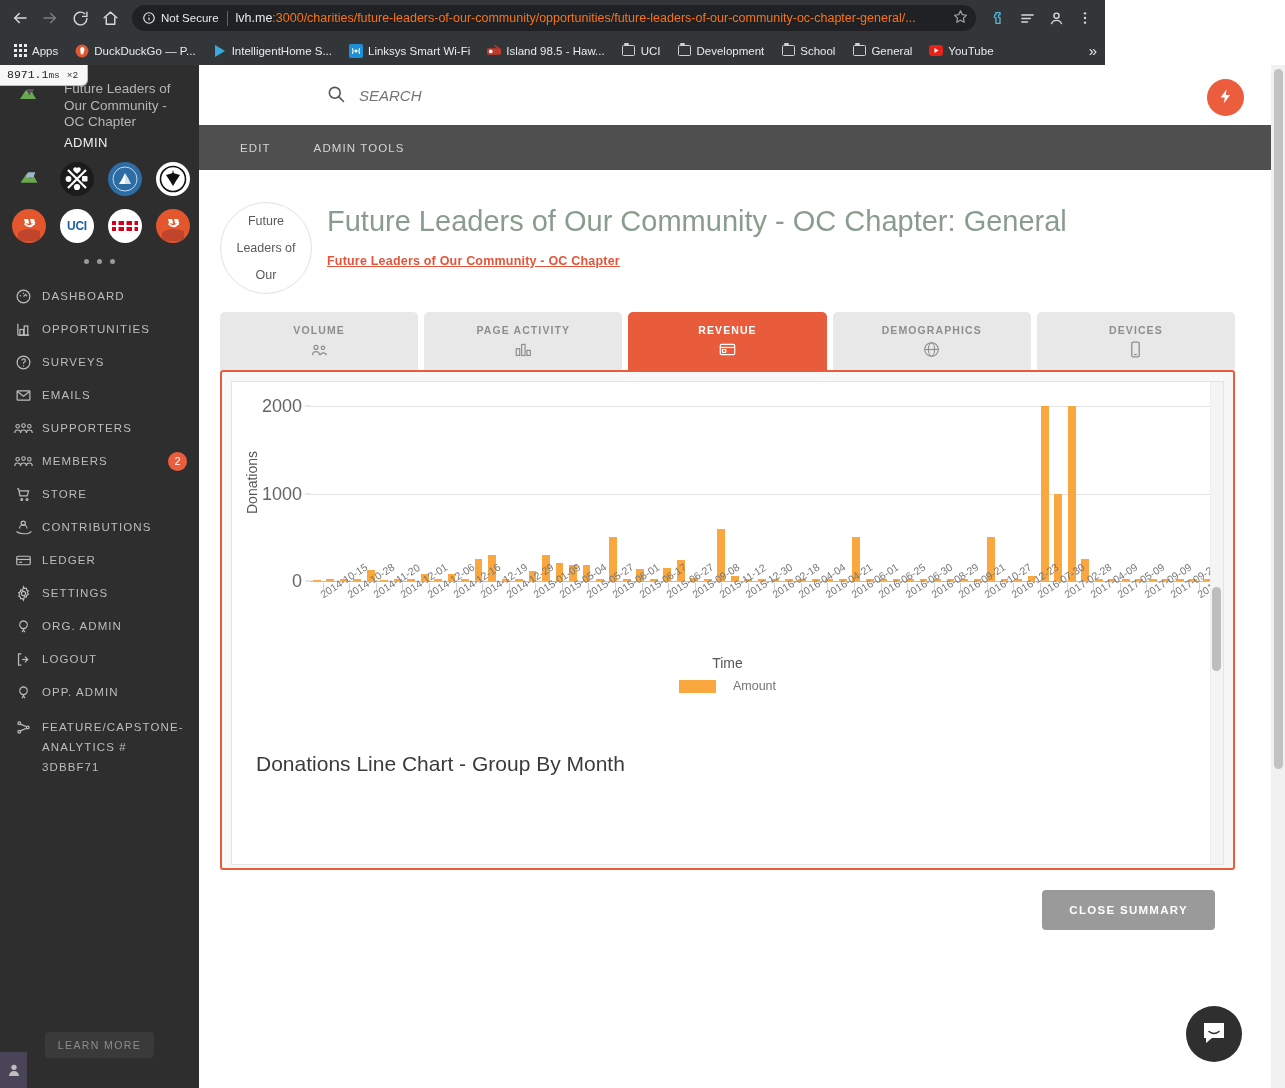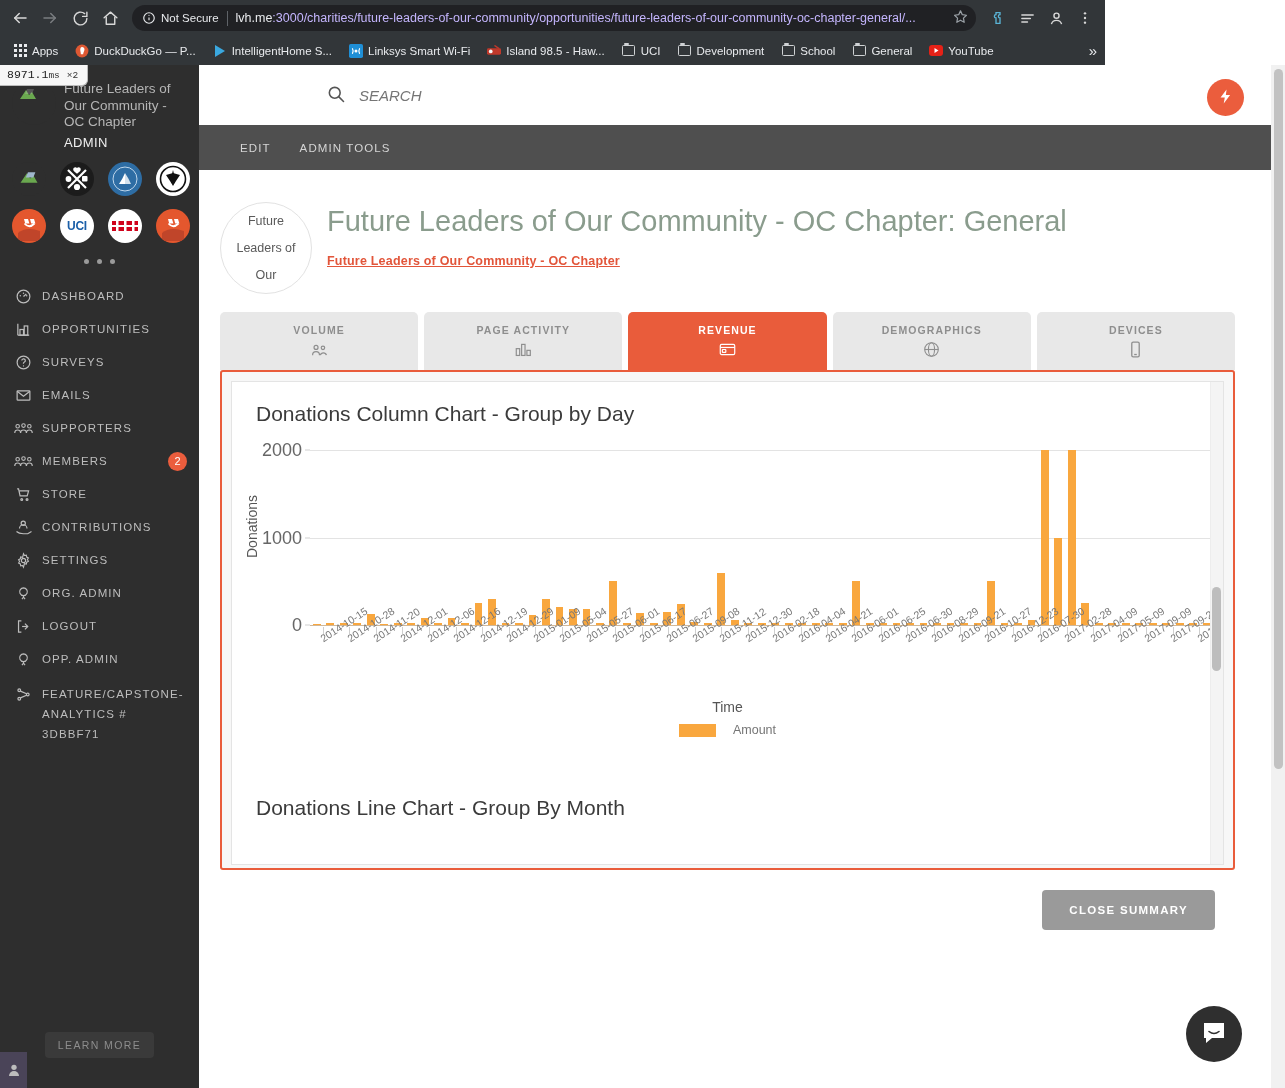--- a/index.html
+++ b/index.html
@@ -28,21 +28,21 @@
     margin: 0 6px; overflow: hidden; min-width: 0;
   }
   #not-secure-wrap { display: flex; align-items: center; gap: 5px; flex: 0 0 auto; }
   #not-secure-text { color: #e8eaed; font-size: 11.5px; white-space: nowrap; }
   .omni-sep { width: 1px; height: 15px; background: #5f6368; margin: 0 8px; flex: 0 0 auto; }
   #url-text {
     font-size: 12.5px; white-space: nowrap; overflow: hidden;
     text-overflow: ellipsis; min-width: 0; flex: 1 1 auto;
   }
   #url-text .host { color: #e8eaed; }
-  #url-text .path { color: #c4b5fd; }
+  #url-text .path { color: #f97316; }
   .omni-icon { flex: 0 0 auto; color: #9aa0a6; margin-left: 6px; }
   #toolbar-right { display: flex; align-items: center; gap: 1px; flex: 0 0 auto; }
 
   #bookmarks-bar {
     height: 29px; display: flex; align-items: center;
     padding: 0 6px; gap: 3px; background: #323639; position: relative;
   }
   .bm {
     display: flex; align-items: center; gap: 5px; padding: 3px 7px;
     border-radius: 4px; color: #e8eaed; font-size: 11.5px; white-space: nowrap;
@@ -151,21 +151,21 @@
     font-family: "Liberation Sans", sans-serif;
   }
   #bolt-btn {
     position: absolute; right: 27px; top: 14px; width: 37px; height: 37px;
     background: #eb5d3d; border-radius: 50%; display: flex;
     align-items: center; justify-content: center;
   }
 
   #adminbar {
     height: 45px; background: #4f4f4f; display: flex; align-items: center;
-    padding-left: 41px; gap: 29px;
+    padding-left: 41px; gap: 43px;
   }
   .adminbar-link { color: #d5d5d5; font-size: 11.5px; letter-spacing: 1.1px; }
 
   #content { padding: 26px 36px 0 21px; position: relative; }
 
   #page-head { display: flex; gap: 10px; }
   #head-avatar {
     width: 92px; height: 92px; border-radius: 50%; border: 1px solid #e2e2e2;
     flex: 0 0 auto; margin-top: 6px; overflow: hidden; display: flex;
     align-items: center; justify-content: center; text-align: center;
@@ -618,20 +618,30 @@
             <svg width="18" height="16" viewBox="0 0 24 20" fill="none" stroke="#bdbdbd" stroke-width="1.6">
               <circle cx="11" cy="5" r="2.8"></circle>
               <path d="M6 12a5 5 0 0 1 10 0"></path>
               <path d="M2 16c2.5 2.4 6 3 9 3h6l5-3"></path>
             </svg>
           </span>
         <span class="nav-label">CONTRIBUTIONS</span>
       </div>
       <div class="nav-item">
         <span class="nav-ico">
+            <svg width="17" height="17" viewBox="0 0 24 24" fill="none" stroke="#bdbdbd" stroke-width="1.7">
+              <rect x="2.5" y="6" width="19" height="12" rx="1.6"></rect>
+              <line x1="2.5" y1="10.5" x2="21.5" y2="10.5"></line>
+              <line x1="6" y1="14.5" x2="10" y2="14.5"></line>
+            </svg>
+          </span>
+        <span class="nav-label">LEDGER</span>
+      </div>
+      <div class="nav-item">
+        <span class="nav-ico">
             <svg width="17" height="17" viewBox="0 0 24 24" fill="none" stroke="#bdbdbd" stroke-width="1.6">
               <circle cx="12" cy="12" r="3"></circle>
               <path d="M12 2.5l1.3 2.4 2.7-.5.5 2.7 2.4 1.3-1.4 2.3 1.4 2.3-2.4 1.3-.5 2.7-2.7-.5L12 21.5l-1.3-2.4-2.7.5-.5-2.7-2.4-1.3 1.4-2.3-1.4-2.3 2.4-1.3.5-2.7 2.7.5z"></path>
             </svg>
           </span>
         <span class="nav-label">SETTINGS</span>
       </div>
       <div class="nav-item">
         <span class="nav-ico">
             <svg width="17" height="17" viewBox="0 0 24 24" fill="none" stroke="#bdbdbd" stroke-width="1.6">
@@ -765,21 +775,20 @@
                 <rect x="3" y="1" width="8" height="16" rx="1.5"></rect>
                 <line x1="5.6" y1="14.4" x2="8.4" y2="14.4"></line>
               </svg>
             </span>
         </div>
       </div>
 
       <div id="panel">
         <div id="panel-inner">
 
-          <div class="card-title">Donations Column Chart - Group by Day</div>
 
           <div id="chart-area">
             <div id="y-axis-title">Donations</div>
             <div id="plot">
               <div id="gridlines">
                   <div class="gridline" style="top: 175px; background: transparent;"></div>
                   <div class="gridline" style="top: 87.5px;"></div>
                   <div class="gridline" style="top: 0px;"></div>
                 </div>
               <div id="yticks">

